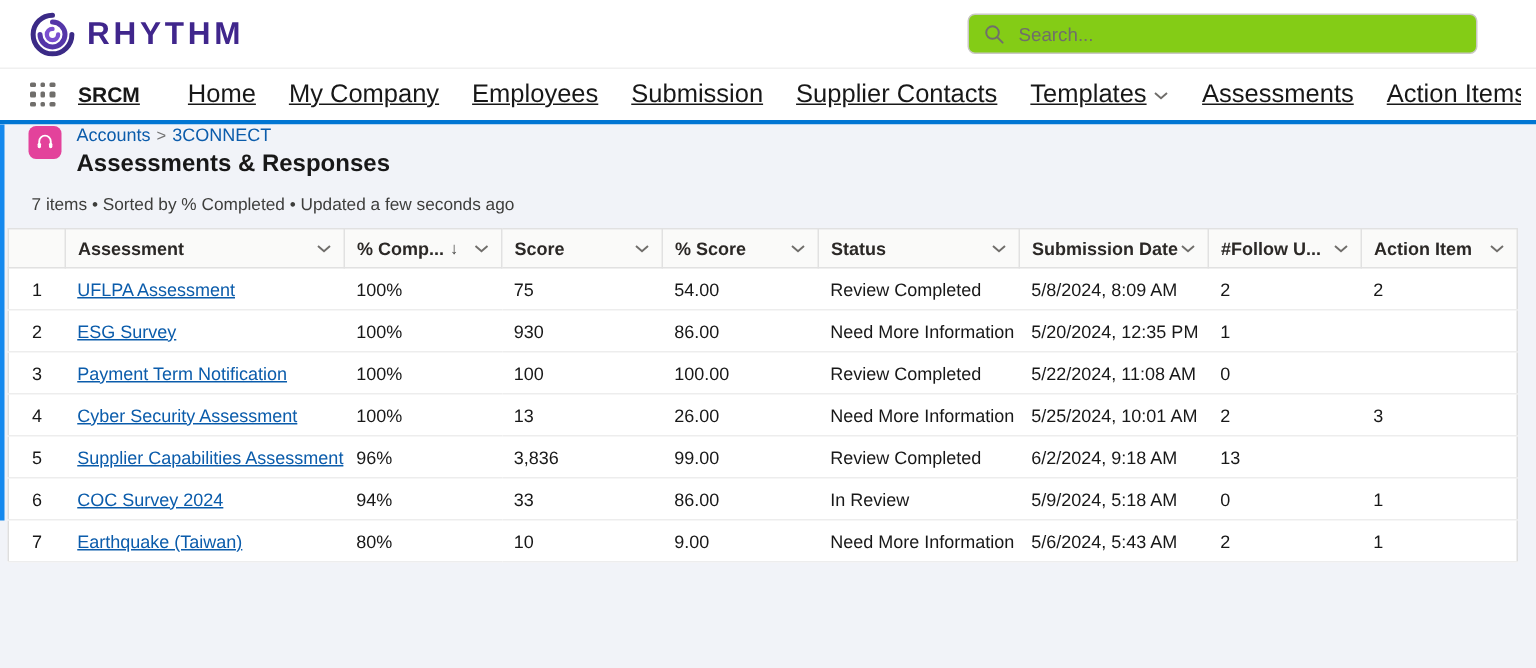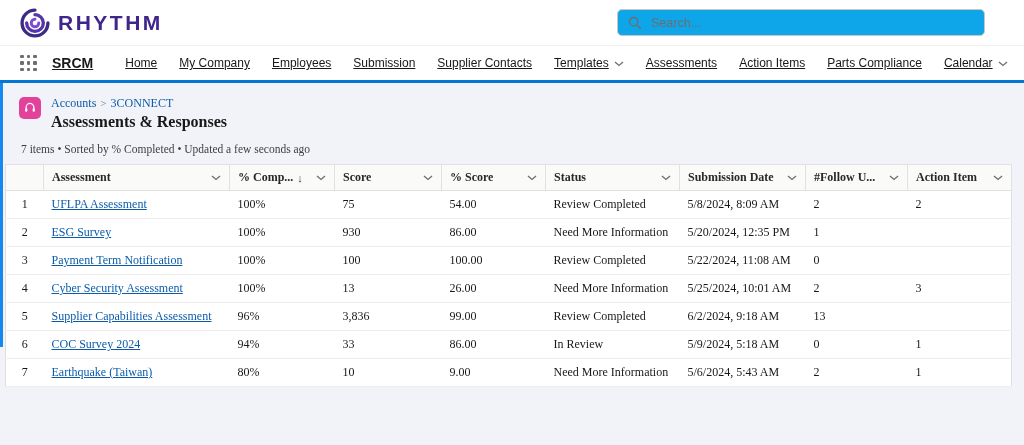--- a/index.html
+++ b/index.html
@@ -13,50 +13,48 @@
   
   .top-header {
     height:46px; background:#fff; display:flex; align-items:center;
     padding:0 20px; border-bottom:1px solid #f0f0f0;
   }
   .brand { display:flex; align-items:center; gap:8px; }
   .brand-name {
     font-size:21px; font-weight:800; letter-spacing:2.5px; color:#40268c;
   }
   .search-box {
-    margin-left:auto; margin-right:19px; width:368px; height:27px;
-    border:1px solid #c9c7c5; border-radius:5px; background:#0ea5e9;
+    margin-left:auto; margin-right:19px; width:340px; height:27px;
+    border:1px solid #c9c7c5; border-radius:5px; background:#84cc16;
     display:flex; align-items:center; gap:7px; padding:0 10px; cursor:text;
   }
   .search-box input {
     border:none; outline:none; flex:1; font-size:12.5px;
     font-family:inherit; color:#444; background:transparent;
   }
   .search-box input::placeholder { color:#706e6b; }
 
   
   .nav-bar {
     height:37px; background:#fff; border-bottom:3px solid #0176d3;
     display:flex; align-items:center; padding:0 10px 0 20px;text-decoration:underline;
   }
   .waffle {
     width:17px; height:17px; display:grid; gap:2.5px;
     grid-template-columns:repeat(3,1fr); margin-right:15px; cursor:pointer;
   }
   .waffle span { width:3.5px; height:3.5px; background:#706e6b; border-radius:1px; }
   .app-name { font-size:14px; font-weight:700; color:#181818; margin-right:32px; }
   .nav-items { display:flex; align-items:center; gap:22px; white-space:nowrap; overflow:hidden; flex:1; }
-  .nav-item { font-size:12px; color:#181818; display:flex; align-items:center; gap:5px; cursor:pointer; }
+  .nav-item { font-size:17px; color:#181818; display:flex; align-items:center; gap:5px; cursor:pointer; }
   .nav-item svg { margin-top:1px; }
 
   
   main {
     height:264px; background:#f1f3f8; border-left:3px solid #1589ee;
-    padding-top:13px;
-    font-family:Liberation Serif, serif;
   }
   .page-head { display:flex; align-items:flex-start; gap:10px; padding-left:16px; }
   .obj-icon {
     width:22px; height:22px; border-radius:5px; background:#e3429b;
     display:flex; align-items:center; justify-content:center; margin-top:1px; flex:none;
   }
   .breadcrumb { font-size:12px; line-height:14px; }
   .breadcrumb a { color:#0b5cab; text-decoration:none; cursor:pointer; }
   .crumb-sep { color:#747474; margin:0 4px; font-size:11px; }
   .page-title { font-size:16px; font-weight:700; color:#181818; margin-top:3px; }

